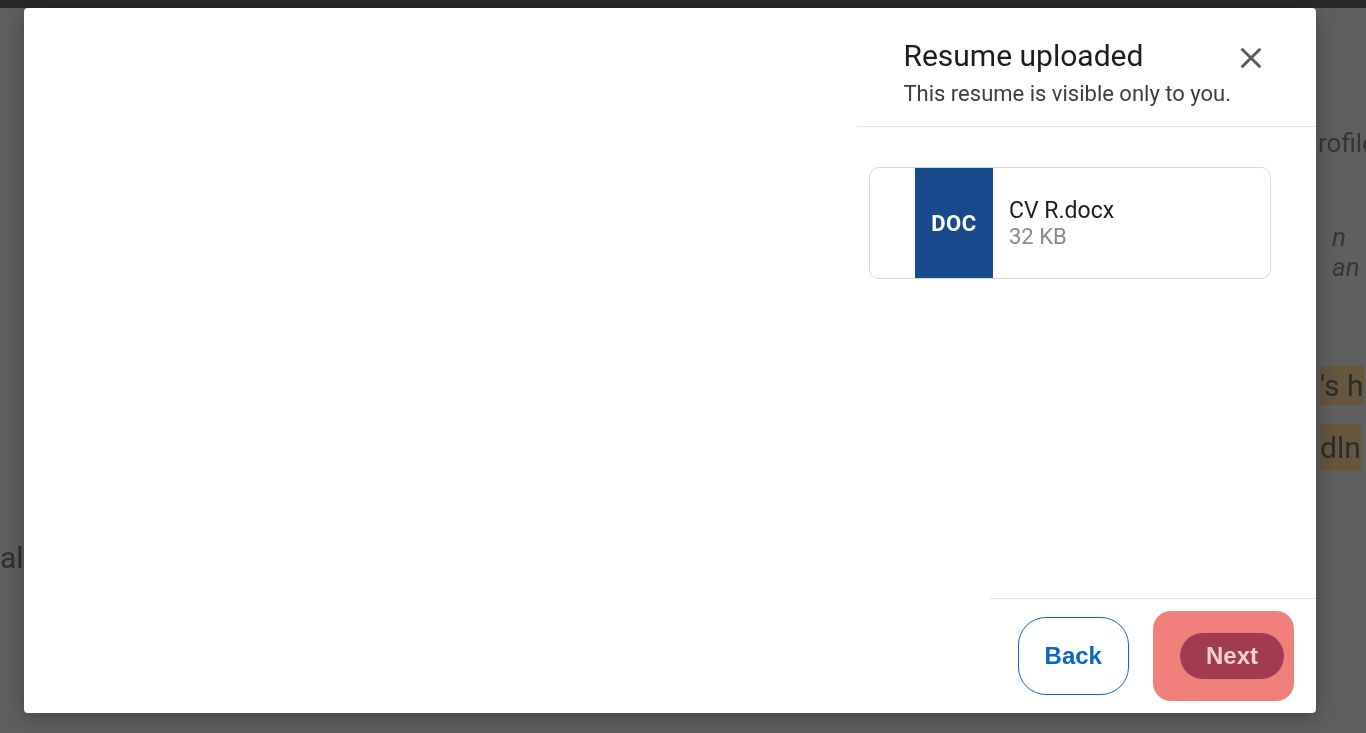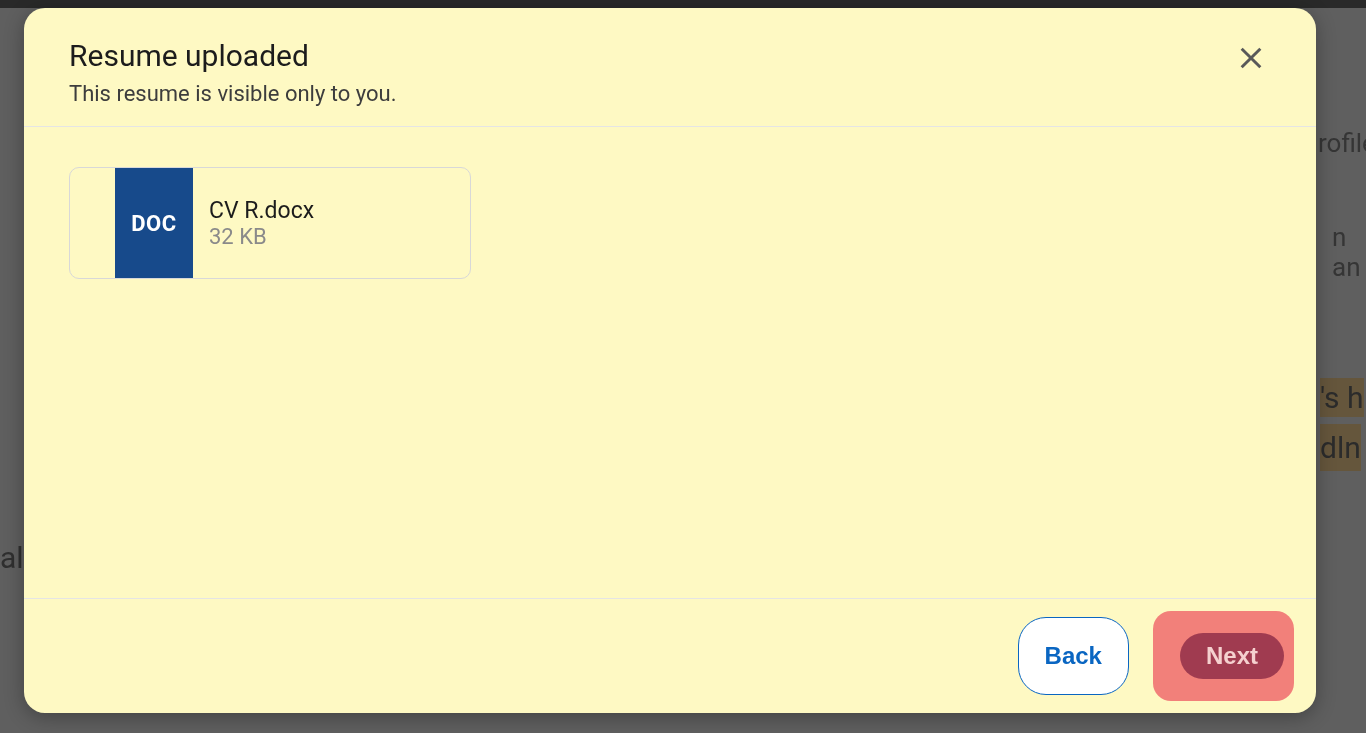--- a/index.html
+++ b/index.html
@@ -32,25 +32,26 @@
       position: absolute;
       inset: 0;
       background: rgba(40, 40, 40, 0.7);
     }
     .modal {
       position: absolute;
       left: 24px;
       right: 50px;
       top: 8px;
       bottom: 20px;
-      background: #fef9c3;
-      border-radius: 21px;
+      background: #ffffff;
+      border-radius: 4px;
       display: flex;
       flex-direction: column;
       box-shadow: 0 4px 20px rgba(0,0,0,0.3);
+      align-items: flex-end;
     }
     .modal-header {
       padding: 30px 45px 20px 45px;
       border-bottom: 1px solid #e5e5e5;
       display: flex;
       justify-content: space-between;
       align-items: flex-start;
     }
     .header-texts {
       display: flex;
@@ -163,22 +164,22 @@
       font-size: 26px;
     }
   </style>
 </head>
 <body>
 
 <div class="backdrop">
   <div class="backdrop-top"></div>
   <span class="bg-frag" style="top:22px; left:1276px; color:#7f1d1d; font-size:22px;">For</span>
   <span class="bg-frag" style="top:128px; left:1318px; color:#555; font-size:26px;">rofile</span>
-  <span class="bg-frag" style="top:222px; left:1332px; color:#555; font-size:26px;">n an</span>
-  <span class="bg-frag" style="top:378px; left:1320px; color:#333; font-size:30px; background:#f3c16b; padding:2px 0;">'s h</span>
+  <span class="bg-frag" style="top:222px; left:1332px; color:#555; font-size:26px;font-style:italic;">n an</span>
+  <span class="bg-frag" style="top:366px; left:1320px; color:#333; font-size:30px; background:#f3c16b; padding:2px 0;">'s h</span>
   <span class="bg-frag" style="top:424px; left:1320px; color:#333; font-size:30px; background:#f3c16b; padding:6px 0;">dln</span>
   <span class="bg-frag" style="top:540px; left:0px; color:#404040; font-size:30px;">al</span>
 </div>
 
 <div class="overlay"></div>
 
 <div class="modal">
   <div class="modal-header">
     <div class="header-texts">
       <h1 class="modal-title">Resume uploaded</h1>

